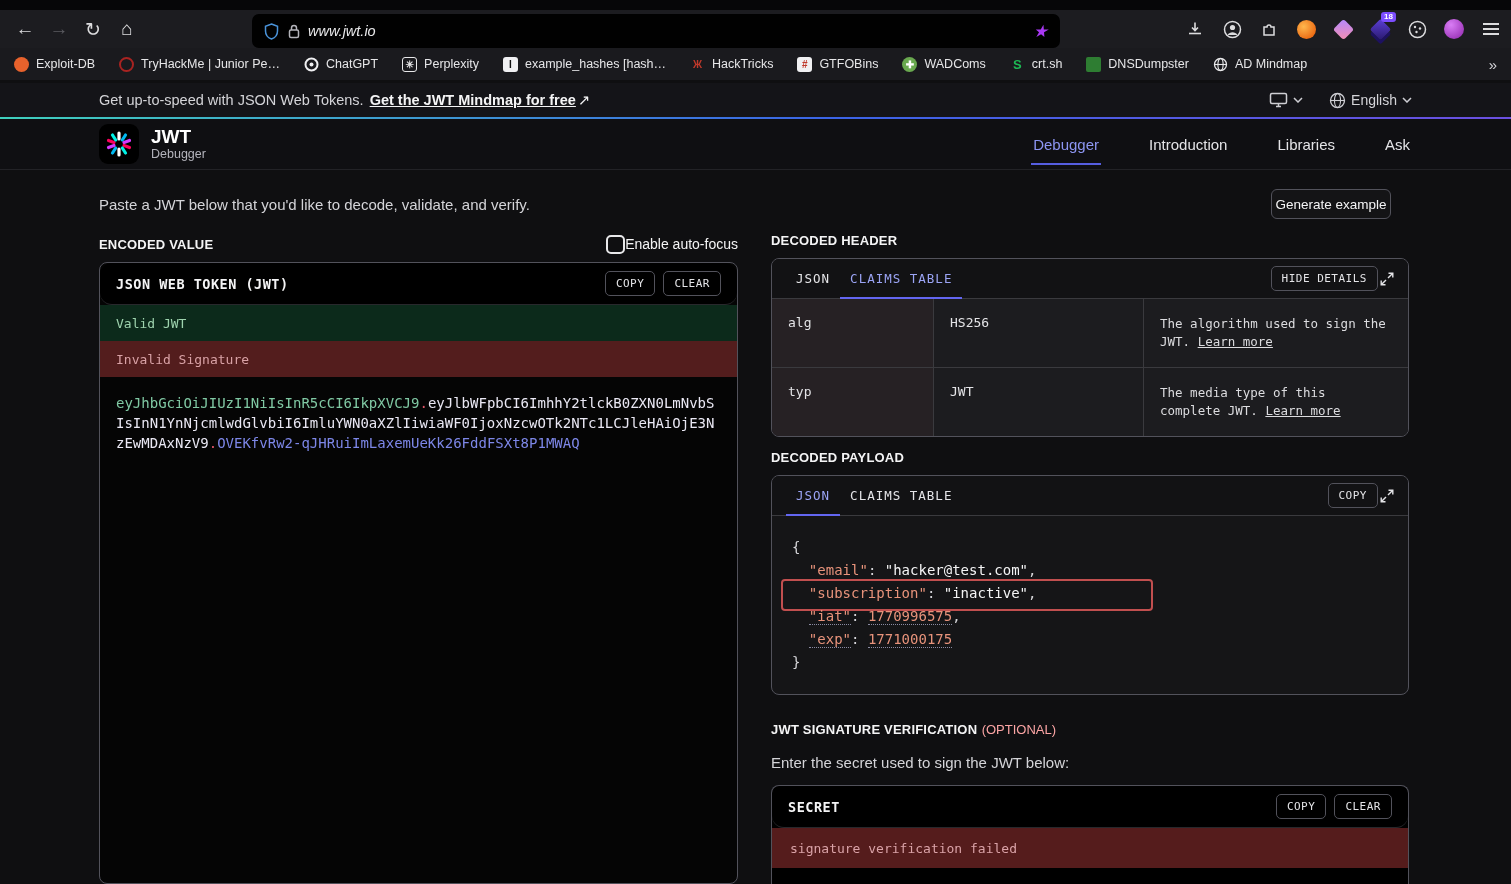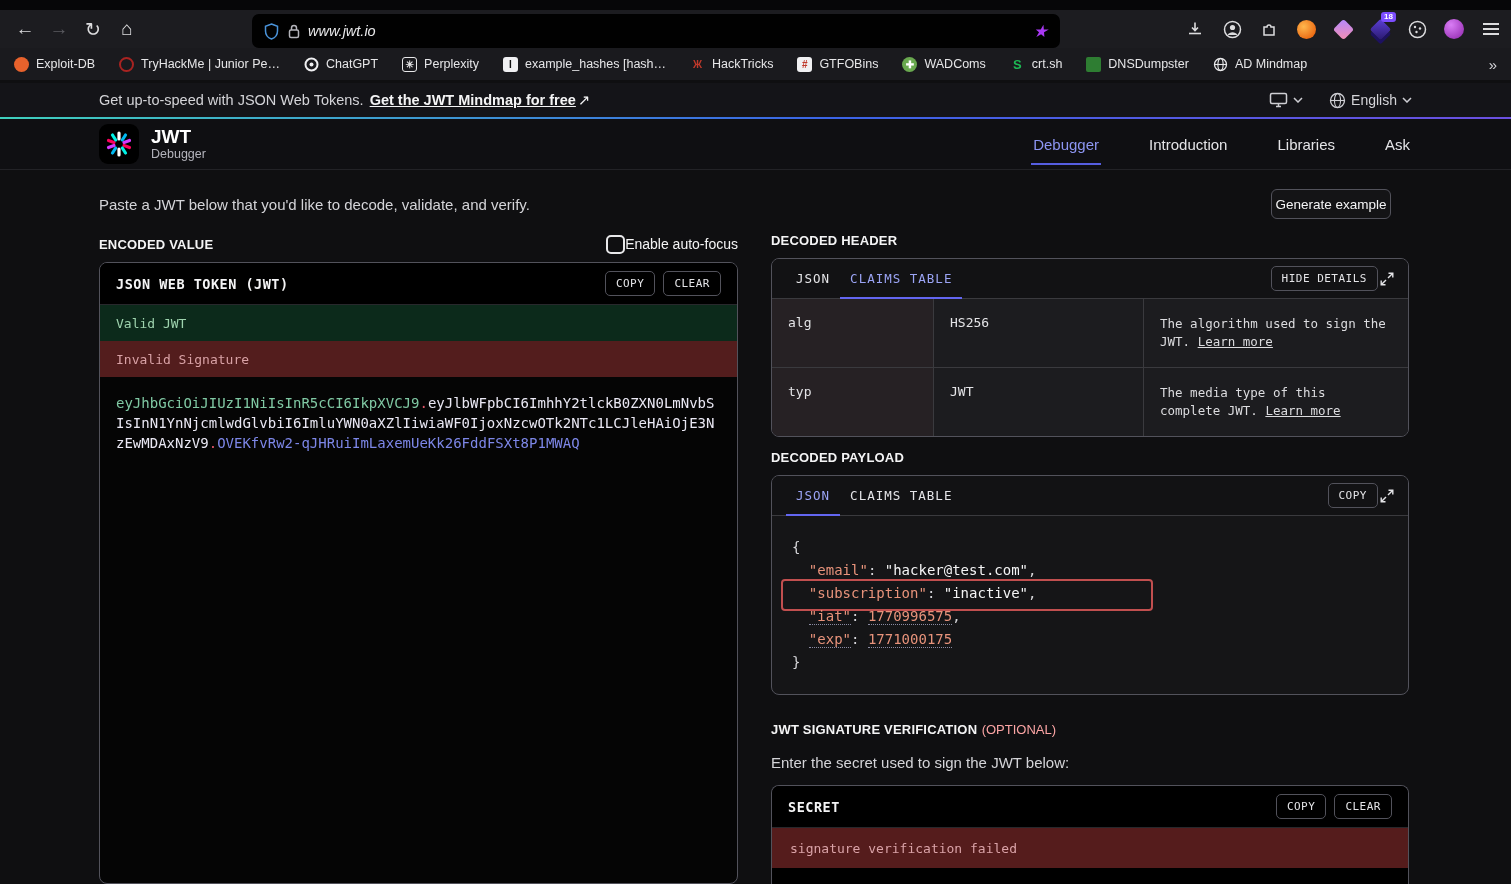--- a/index.html
+++ b/index.html
@@ -74,21 +74,21 @@
   .mono { font-family:"DejaVu Sans Mono", monospace; }
 
   
   .leftcol { position:absolute; left:99px; top:153px; width:639px; }
   .lc-head { display:flex; align-items:center; height:22px; }
   .autofocus { margin-left:auto; display:flex; align-items:center; color:#f4f4f5; font-size:14px; }
   .checkbox { width:19px; height:19px; border:2px solid #e8e8ea; border-radius:5px; background:transparent; }
   .tokencard { margin-top:7px; height:622px; border:1px solid #52525b; border-radius:8px; overflow:hidden;
     background:#050505; display:flex; flex-direction:column; }
   .cardbar { height:42px; background:#000; display:flex; align-items:center; padding:0 16px;
-    border-bottom:1px solid #28282c; flex:0 0 auto;}
+    border-bottom:1px solid #28282c; flex:0 0 auto;border-radius:12px;}
   .cardtitle { color:#f4f4f5; font-size:13.5px; font-weight:bold; letter-spacing:.5px; }
   .btns { margin-left:auto; display:flex; gap:8px; }
   .minibtn { border:1px solid #52525b; border-radius:5px; color:#e4e4e7; font-size:11px; letter-spacing:.5px;
     padding:5px 10px; background:transparent; font-family:"DejaVu Sans Mono", monospace; }
   .status-ok { height:36px; background:#0c2a1b; color:#9ed3ae; font-size:13px; display:flex;
     align-items:center; padding:0 16px; flex:0 0 auto;}
   .status-bad { height:36px; background:#531d1d; color:#d9a2a6; font-size:13px; display:flex;
     align-items:center; padding:0 16px; flex:0 0 auto;}
   .tokenbody { padding:16px; font-size:14px; line-height:20px; word-break:break-all; }
   .tk-h { color:#80c9a4; } .tk-dot { color:#e25568; } .tk-p { color:#eae8f4; } .tk-s { color:#7d87e8; }

